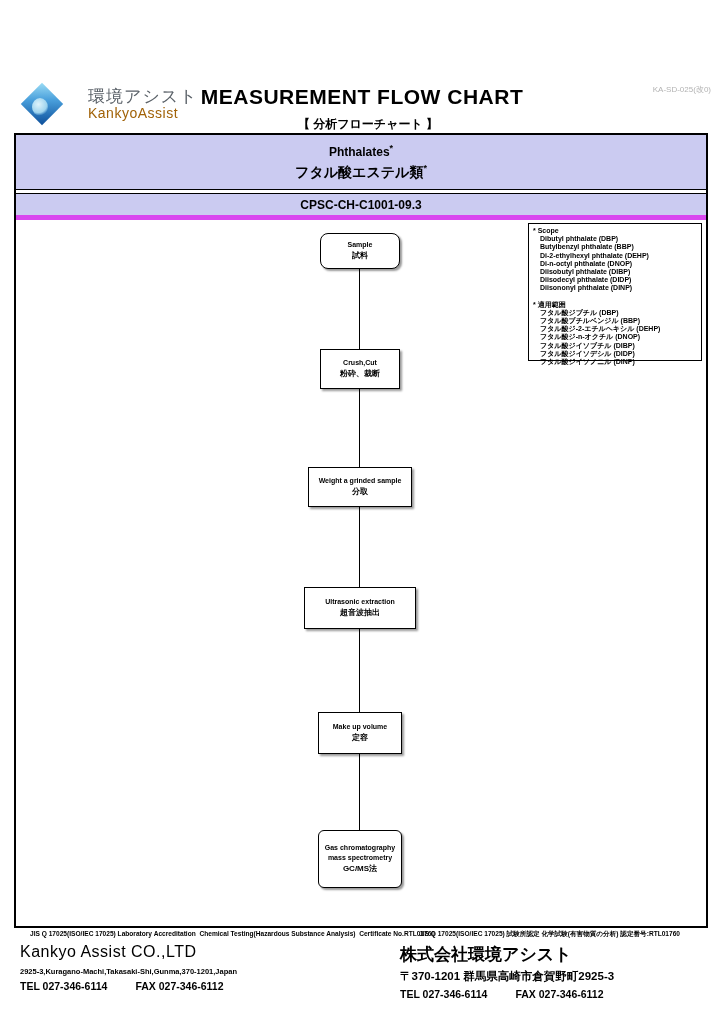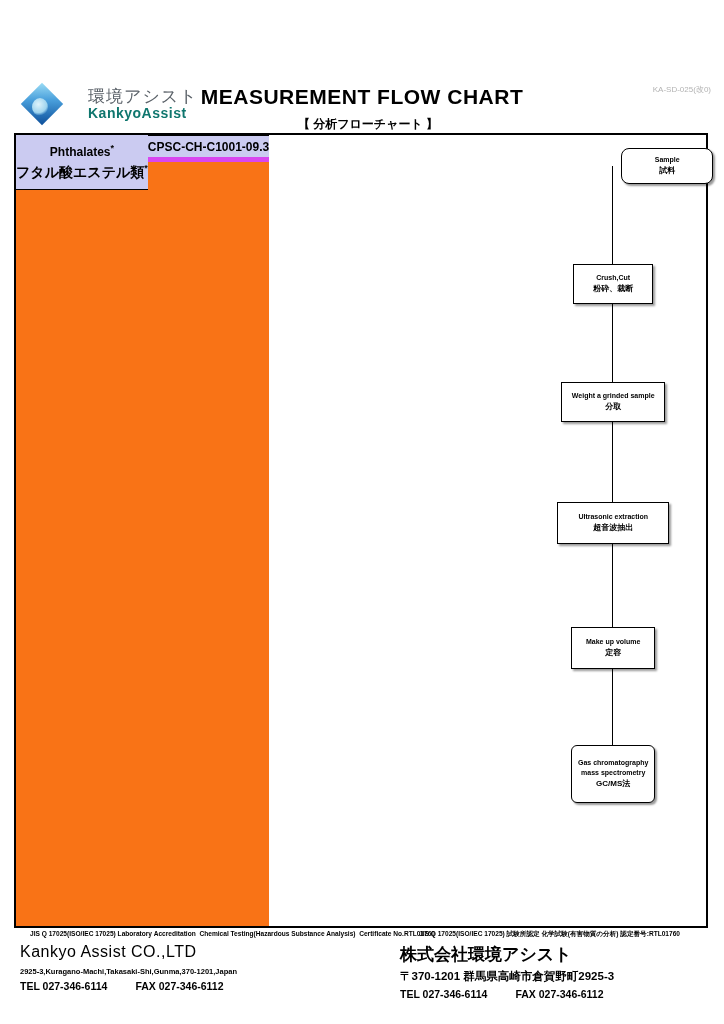--- a/index.html
+++ b/index.html
@@ -17,31 +17,31 @@
     transform:rotate(45deg);
     background:linear-gradient(135deg,#9adcf5 0%,#4aa0dc 40%,#0d4f9b 100%);
   }
   .diamond-drop {
     position:absolute; left:12px; top:16px; width:16px; height:18px;
     border-radius:50%;
     background:radial-gradient(circle at 40% 35%, #dff3fb 0%, #9fd4ee 55%, rgba(159,212,238,0) 75%);
   }
   .logo-text { display:flex; flex-direction:column; line-height:1.05; }
   .logo-jp { font-size:17px; color:#5a6168; letter-spacing:1px; }
-  .logo-en { font-size:14px; color:#0f766e; font-weight:bold; letter-spacing:0.5px; }
+  .logo-en { font-size:14px; color:#a16207; font-weight:normal; letter-spacing:0.5px; }
   .title { position:absolute; left:0; right:0; top:85px; text-align:center;
     font-size:21px; font-weight:bold; letter-spacing:0.5px; }
   .subtitle { position:absolute; left:12px; right:0; top:116px; text-align:center;
     font-size:12px; font-weight:bold; }
   .docnum { position:absolute; right:13px; top:84px; font-size:8px; color:#b3b3b3; }
 
   
   .main-box {
     position:absolute; left:14px; top:133px; width:694px; height:795px;
-    border:2px solid #000; display:flex; flex-direction:row; background:#f97316;
+    border:2px solid #000; display:flex; flex-direction:column; background:#f97316;
   }
   .hdr1 {
     height:55px; background:#cbcbf1; border-bottom:1px solid #000;
     display:flex; flex-direction:column; align-items:center; justify-content:center; gap:4px;
   }
   .hdr-gap { height:3px; background:#fff; }
   .hdr2 {
     height:27px; background:#cbcbf1; border-top:1px solid #000; border-bottom:5px solid #d946ef;
     display:flex; align-items:center; justify-content:center;
     font-size:12px; font-weight:bold;
@@ -132,21 +132,21 @@
         <ul class="scope-list" id="scope-list-jp">
             <li>フタル酸ジブチル (DBP)</li>
             <li>フタル酸ブチルベンジル (BBP)</li>
             <li>フタル酸ジ-2-エチルヘキシル (DEHP)</li>
             <li>フタル酸ジ-n-オクチル (DNOP)</li>
             <li>フタル酸ジイソブチル (DIBP)</li>
             <li>フタル酸ジイソデシル (DIDP)</li>
             <li>フタル酸ジイソノニル (DINP)</li>
           </ul>
       </div>
-    <div class="flow-box" style="left: 304px; top: 13px; width: 92px; height: 36px; border-radius: 8px; margin-left: 48px;">
+    <div class="flow-box" style="left: 304px; top: 13px; width: 80px; height: 36px; border-radius: 8px;">
           <div class="en">Sample</div>
           <div class="jp">試料</div>
         </div>
         <div class="flow-box" style="left: 304px; top: 129px; width: 80px; height: 40px; border-radius: 0px;">
           <div class="en">Crush,Cut</div>
           <div class="jp">粉砕、裁断</div>
         </div>
         <div class="flow-box" style="left: 292px; top: 247px; width: 104px; height: 40px; border-radius: 0px;">
           <div class="en">Weight a grinded sample</div>
           <div class="jp">分取</div>

